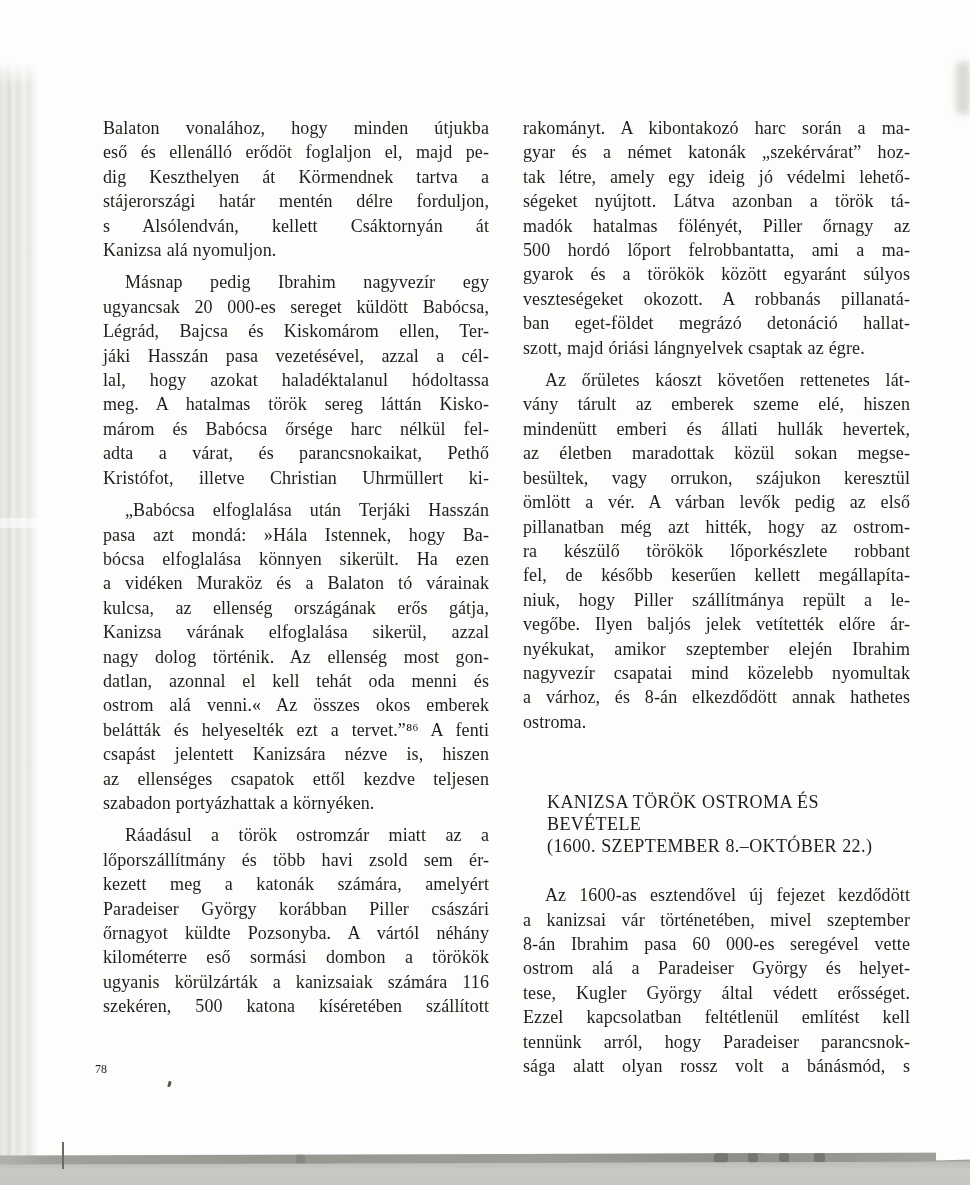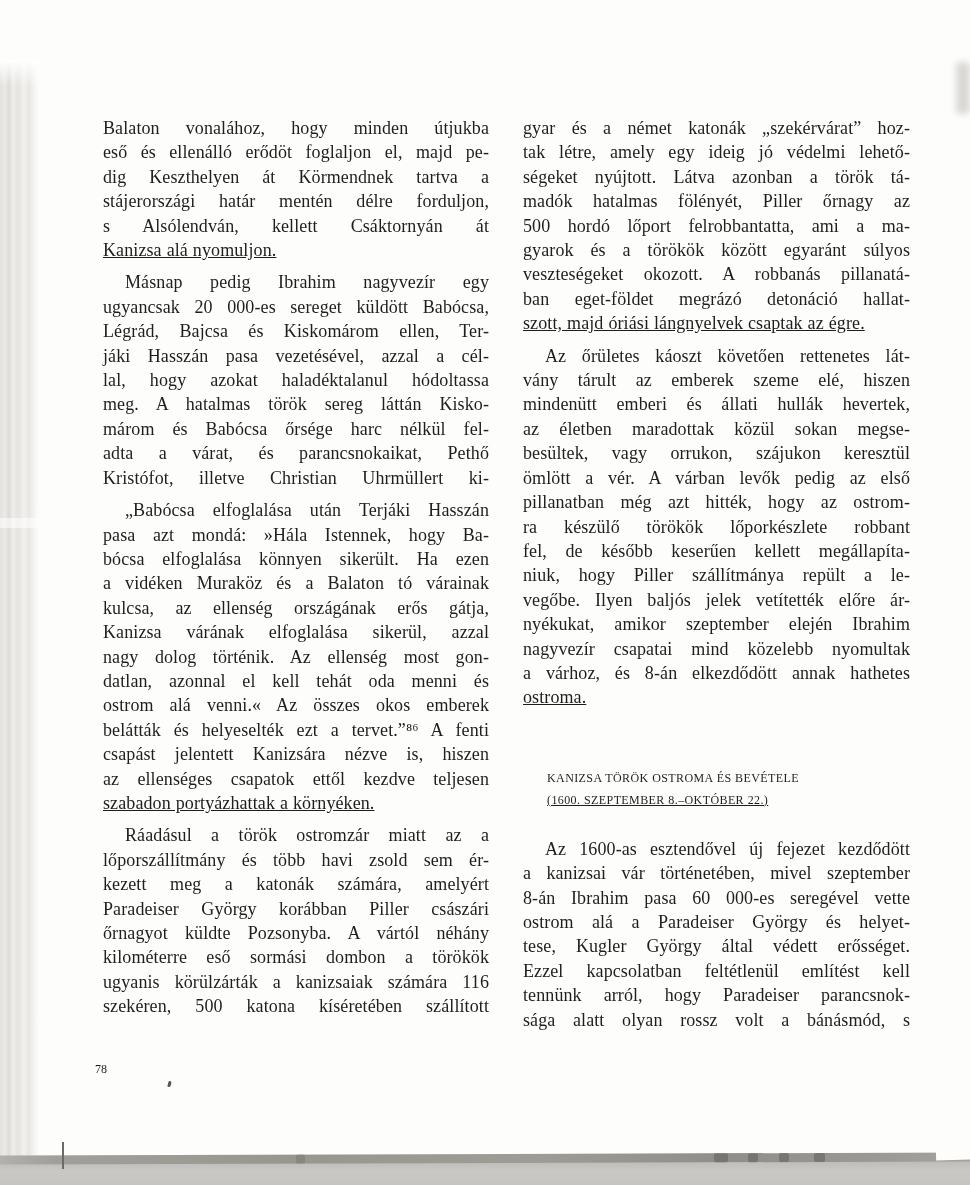--- a/index.html
+++ b/index.html
@@ -15,24 +15,24 @@
     background:linear-gradient(to bottom,#ffffff,rgba(255,255,255,0));}
   .edge-strip::after{content:"";position:absolute;left:0;top:458px;width:100%;height:10px;
     background:rgba(255,255,255,.55);}
   
   .column{position:absolute;top:108px;color:#1f1e1c;font-size:18px;}
   .column-left{left:95px;width:402px;}
   .column-right{left:515px;width:403px;}
   .para{margin:8px;}
   .line{line-height:24.4px;text-align:justify;text-align-last:justify;
         word-spacing:.02em;letter-spacing:.1px;}
-  .line.last{text-align-last:left;text-decoration:underline;}
+  .line.last{text-align-last:left;}
   .line.indent{text-indent:22px;}
   .heading-block{margin-top:57px;margin-bottom:26px;padding-left:32px;}
-  .heading-block .line{font-size:12px;line-height:22px;letter-spacing:.4px;
+  .heading-block .line{font-size:18px;line-height:22px;letter-spacing:.4px;
         text-align:left;text-align-last:left;}
   .page-number{position:absolute;left:95px;top:1062px;font-size:12px;color:#1f1e1c;}
   
   .speck-comma{position:absolute;left:168px;top:1081px;width:3px;height:6px;
     background:#55544f;border-radius:2px 2px 2px 0;transform:rotate(14deg);}
   .stray-line{position:absolute;left:62px;top:1142px;width:2px;height:27px;background:#6b6a66;z-index:4;}
   .right-smudge{position:absolute;right:0;top:62px;width:14px;height:52px;
     background:#d9d8d4;filter:blur(3px);border-radius:4px;}
   
   .bottom-band{position:absolute;left:-4px;top:1154px;width:978px;height:9px;z-index:3;
@@ -99,20 +99,21 @@
         <div class="line">Paradeiser György korábban Piller császári</div>
         <div class="line">őrnagyot küldte Pozsonyba. A vártól néhány</div>
         <div class="line">kilométerre eső sormási dombon a törökök</div>
         <div class="line">ugyanis körülzárták a kanizsaiak számára 116</div>
         <div class="line">szekéren, 500 katona kíséretében szállított</div>
       </div>
     </div>
 
   <div class="column column-right">
       <div class="para">
+        <div class="line">rakományt. A kibontakozó harc során a ma-</div>
         <div class="line">gyar és a német katonák „szekérvárat” hoz-</div>
         <div class="line">tak létre, amely egy ideig jó védelmi lehető-</div>
         <div class="line">ségeket nyújtott. Látva azonban a török tá-</div>
         <div class="line">madók hatalmas fölényét, Piller őrnagy az</div>
         <div class="line">500 hordó lőport felrobbantatta, ami a ma-</div>
         <div class="line">gyarok és a törökök között egyaránt súlyos</div>
         <div class="line">veszteségeket okozott. A robbanás pillanatá-</div>
         <div class="line">ban eget-földet megrázó detonáció hallat-</div>
         <div class="line last">szott, majd óriási lángnyelvek csaptak az égre.</div>
       </div>

